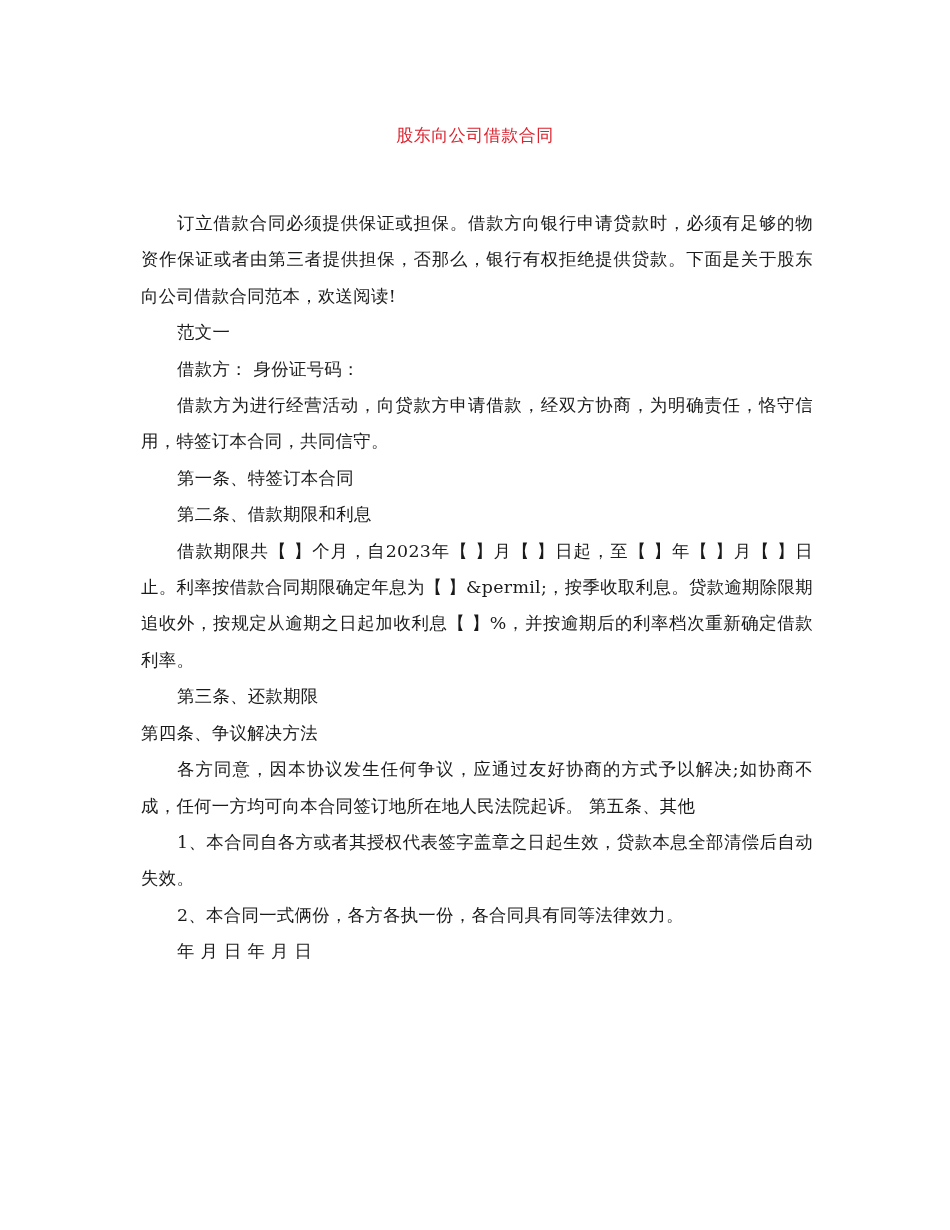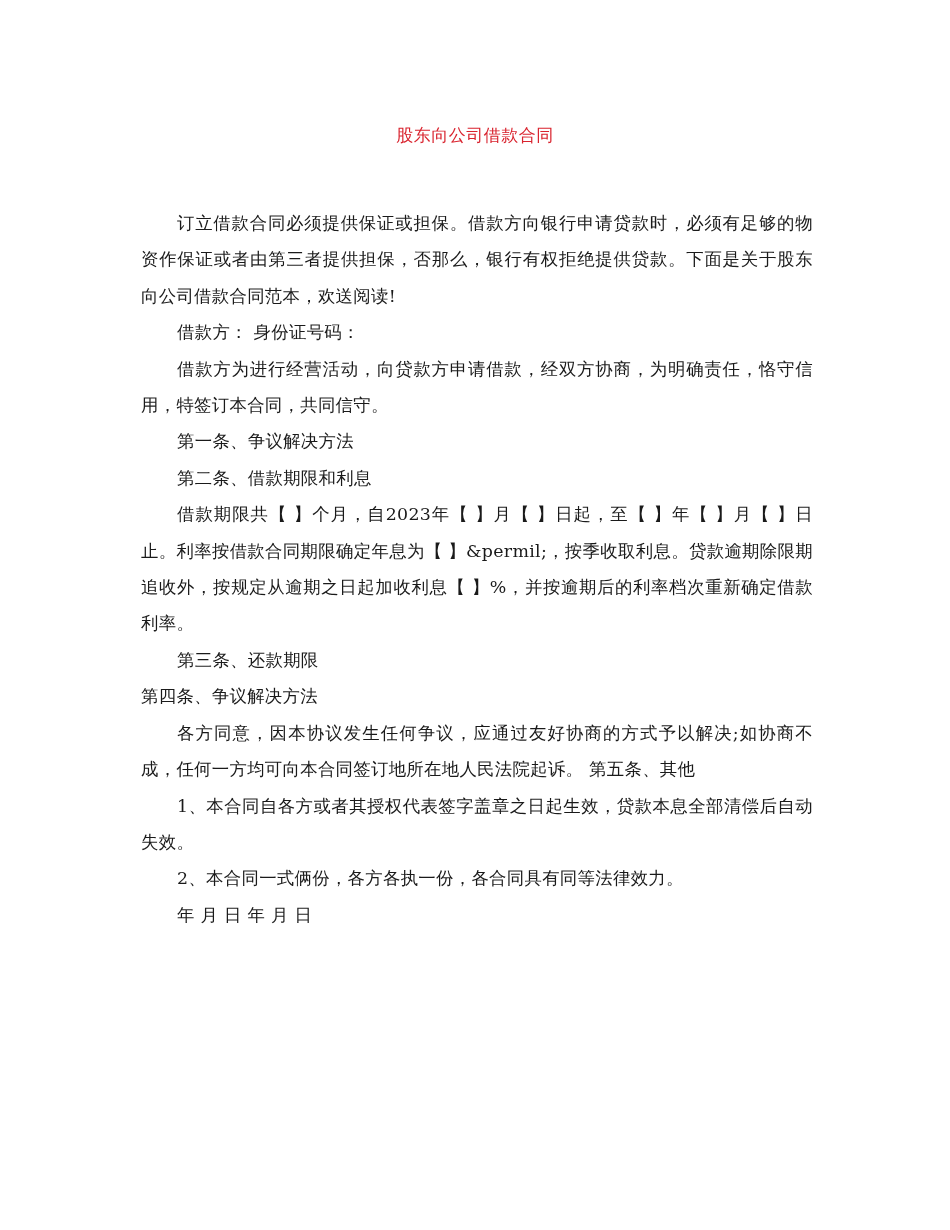--- a/index.html
+++ b/index.html
@@ -53,23 +53,24 @@
     }
   </style>
 </head>
 <body>
 
 <div class="page">
   <div class="title">股东向公司借款合同</div>
 
   <div class="body-text">
     <p class="p indent">订立借款合同必须提供保证或担保。借款方向银行申请贷款时，必须有足够的物资作保证或者由第三者提供担保，否那么，银行有权拒绝提供贷款。下面是关于股东向公司借款合同范本，欢送阅读!</p>
+    <p class="p indent">范文一</p>
     <p class="p indent">借款方： 身份证号码：</p>
     <p class="p indent">借款方为进行经营活动，向贷款方申请借款，经双方协商，为明确责任，恪守信用，特签订本合同，共同信守。</p>
-    <p class="p indent">第一条、争议解决方法</p>
+    <p class="p indent">第一条、特签订本合同</p>
     <p class="p indent">第二条、借款期限和利息</p>
     <p class="p indent">借款期限共【 】个月，自2023年【 】月【 】日起，至【 】年【 】月【 】日止。利率按借款合同期限确定年息为【 】&amp;permil;，按季收取利息。贷款逾期除限期追收外，按规定从逾期之日起加收利息【 】%，并按逾期后的利率档次重新确定借款利率。</p>
     <p class="p indent">第三条、还款期限</p>
     <p class="p">第四条、争议解决方法</p>
     <p class="p indent">各方同意，因本协议发生任何争议，应通过友好协商的方式予以解决;如协商不成，任何一方均可向本合同签订地所在地人民法院起诉。 第五条、其他</p>
     <p class="p indent">1、本合同自各方或者其授权代表签字盖章之日起生效，贷款本息全部清偿后自动失效。</p>
     <p class="p indent">2、本合同一式俩份，各方各执一份，各合同具有同等法律效力。</p>
     <p class="p indent">年 月 日 年 月 日</p>
   </div>
 </div>

